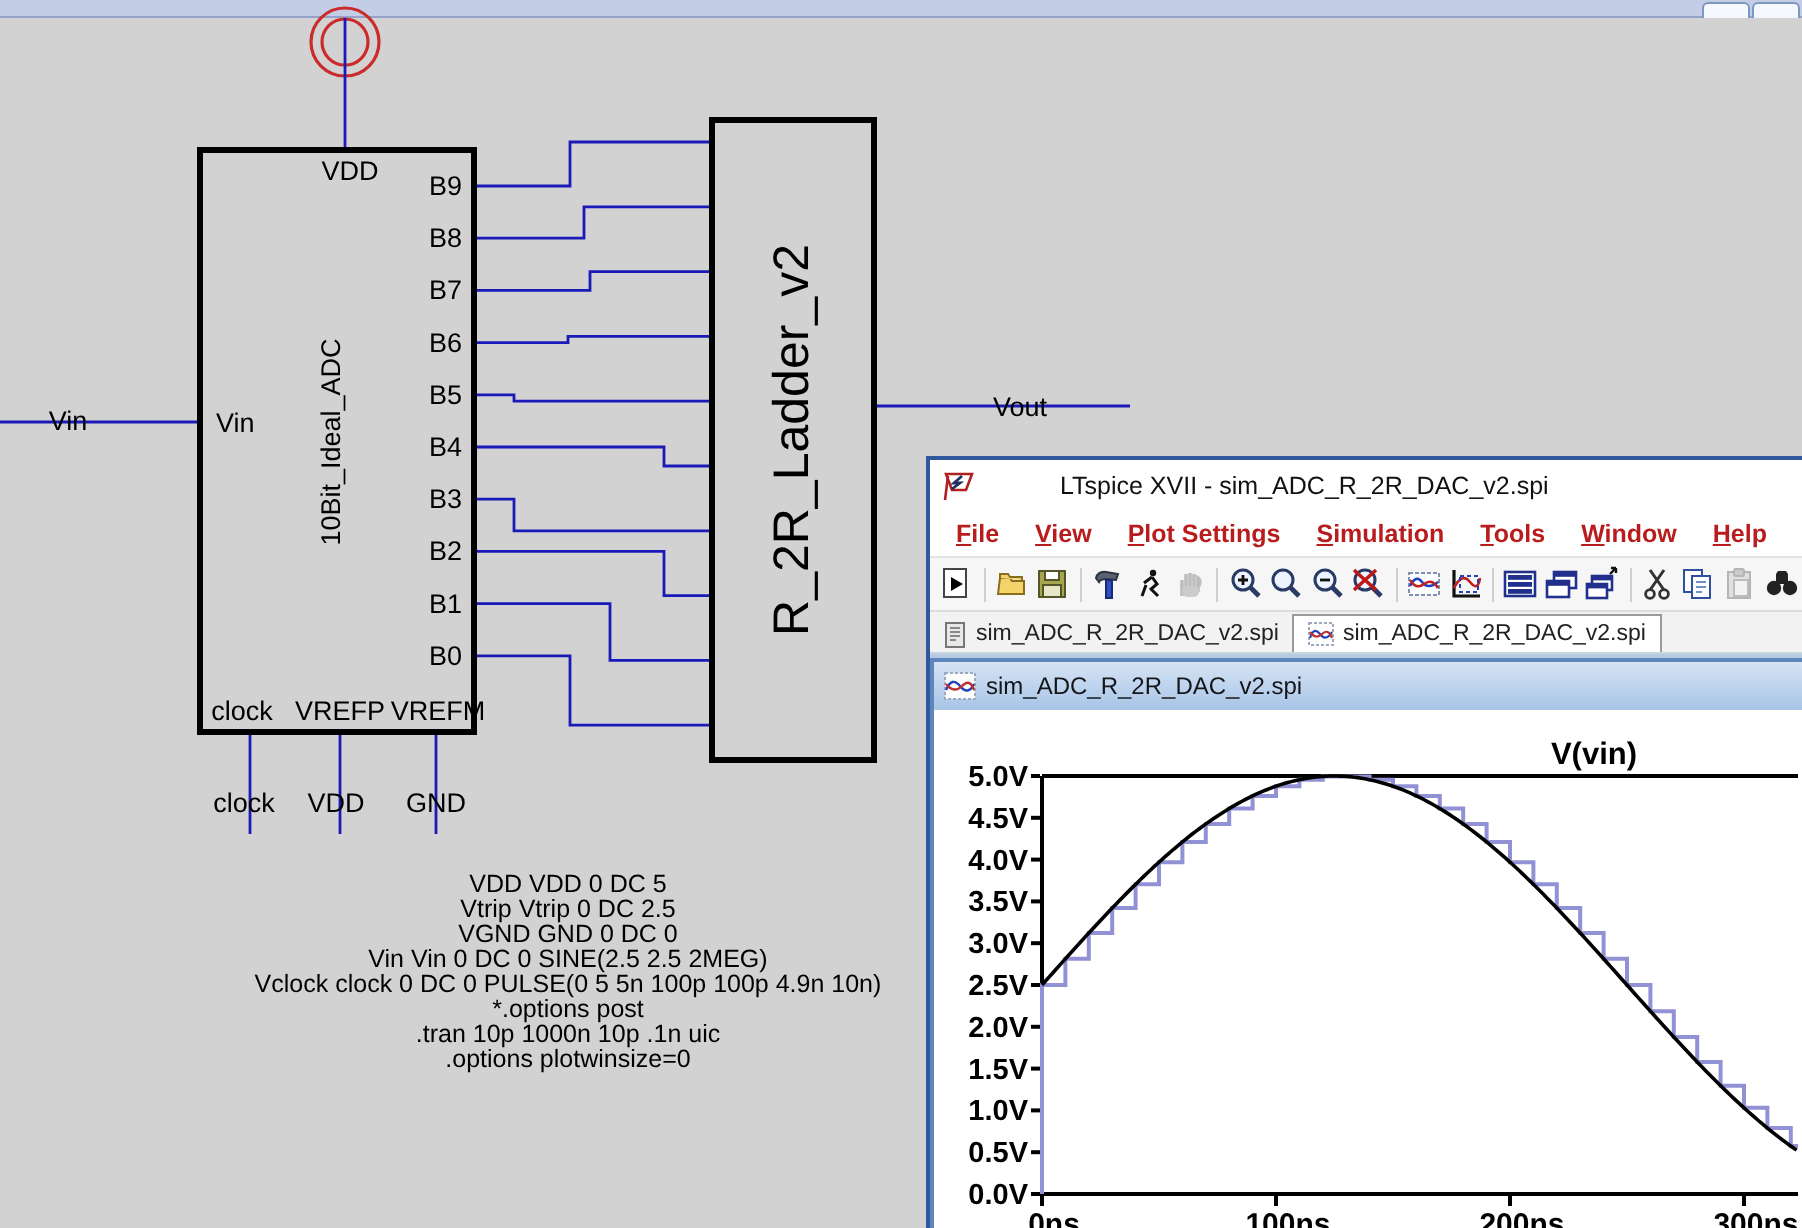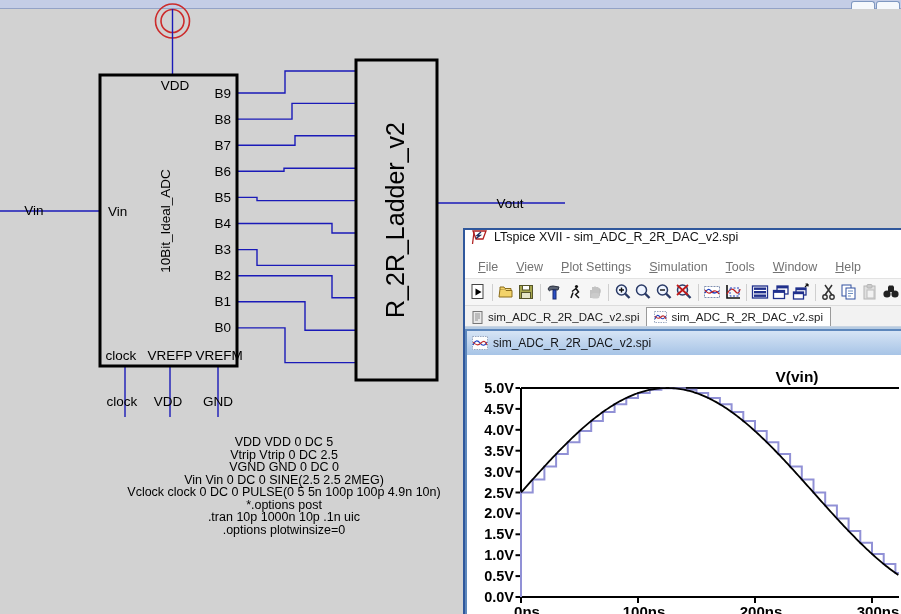--- a/index.html
+++ b/index.html
@@ -9,24 +9,24 @@
   
   .top-strip{position:absolute;left:0;top:0;width:901px;height:8px;background:#c4cde6;border-bottom:1px solid #93a2c6;}
   .strip-btn{position:absolute;top:1px;width:22px;height:7px;background:#f5f8fc;border:1px solid #7e97c0;border-bottom:none;border-radius:3px 3px 0 0;}
 
   
   #schematic{position:absolute;left:0;top:0;}
   .sch-text{font-family:"Liberation Sans",sans-serif;fill:#000;}
 
   
   #lt-window{position:absolute;left:463px;top:228px;width:438px;height:386px;box-sizing:border-box;border-left:2px solid #30589c;border-top:2px solid #30589c;background:#fff;display:flex;flex-direction:column;}
-  .titlebar{height:26px;background:#fff;display:flex;align-items:flex-start;padding-left:6px;flex:0 0 auto;}
+  .titlebar{height:26px;background:#fff;display:flex;align-items:center;padding-left:6px;flex:0 0 auto;gap:36px;}
   .titlebar .t-text{font-size:12.5px;color:#111;margin-left:6px;}
   .menubar{height:22px;background:#fff;display:flex;align-items:center;flex:0 0 auto;padding-left:4px;}
-  .menu-item{font-size:12.5px;color:#737373;padding:3px 9px;cursor:default;}
+  .menu-item{font-size:12.5px;color:#b91c1c;padding:3px 9px;cursor:default;font-weight:bold;}
   .menu-item u{text-decoration:underline;}
   .toolbar{height:26px;background:#f6f6f6;border-top:1px solid #e3e3e3;border-bottom:1px solid #dcdcdc;display:flex;align-items:center;padding-left:3px;flex:0 0 auto;}
   .tb-icon{width:21px;height:21px;display:flex;align-items:center;justify-content:center;}
   .tb-sep{width:1px;height:17px;background:#cfcfcf;margin:0 3px;}
   .tabbar{height:20px;background:#f2f2f2;display:flex;align-items:flex-end;flex:0 0 auto;border-bottom:1px solid #c8d4e2;}
   .tab{height:18px;display:flex;align-items:center;padding:0 7px;font-size:11.5px;color:#222;gap:4px;}
   .tab.active{background:#fff;border:1px solid #9a9a9a;border-bottom:none;}
   .mdi{flex:1 1 auto;background:#b6cbe2;position:relative;}
   .child-window{position:absolute;left:0;top:2px;right:0;bottom:0;border:2px solid #5d87bc;border-right:none;border-bottom:none;display:flex;flex-direction:column;}
   .child-title{height:24px;background:linear-gradient(#d6e4f5,#a7c4e6);display:flex;align-items:center;padding-left:5px;gap:5px;flex:0 0 auto;}

